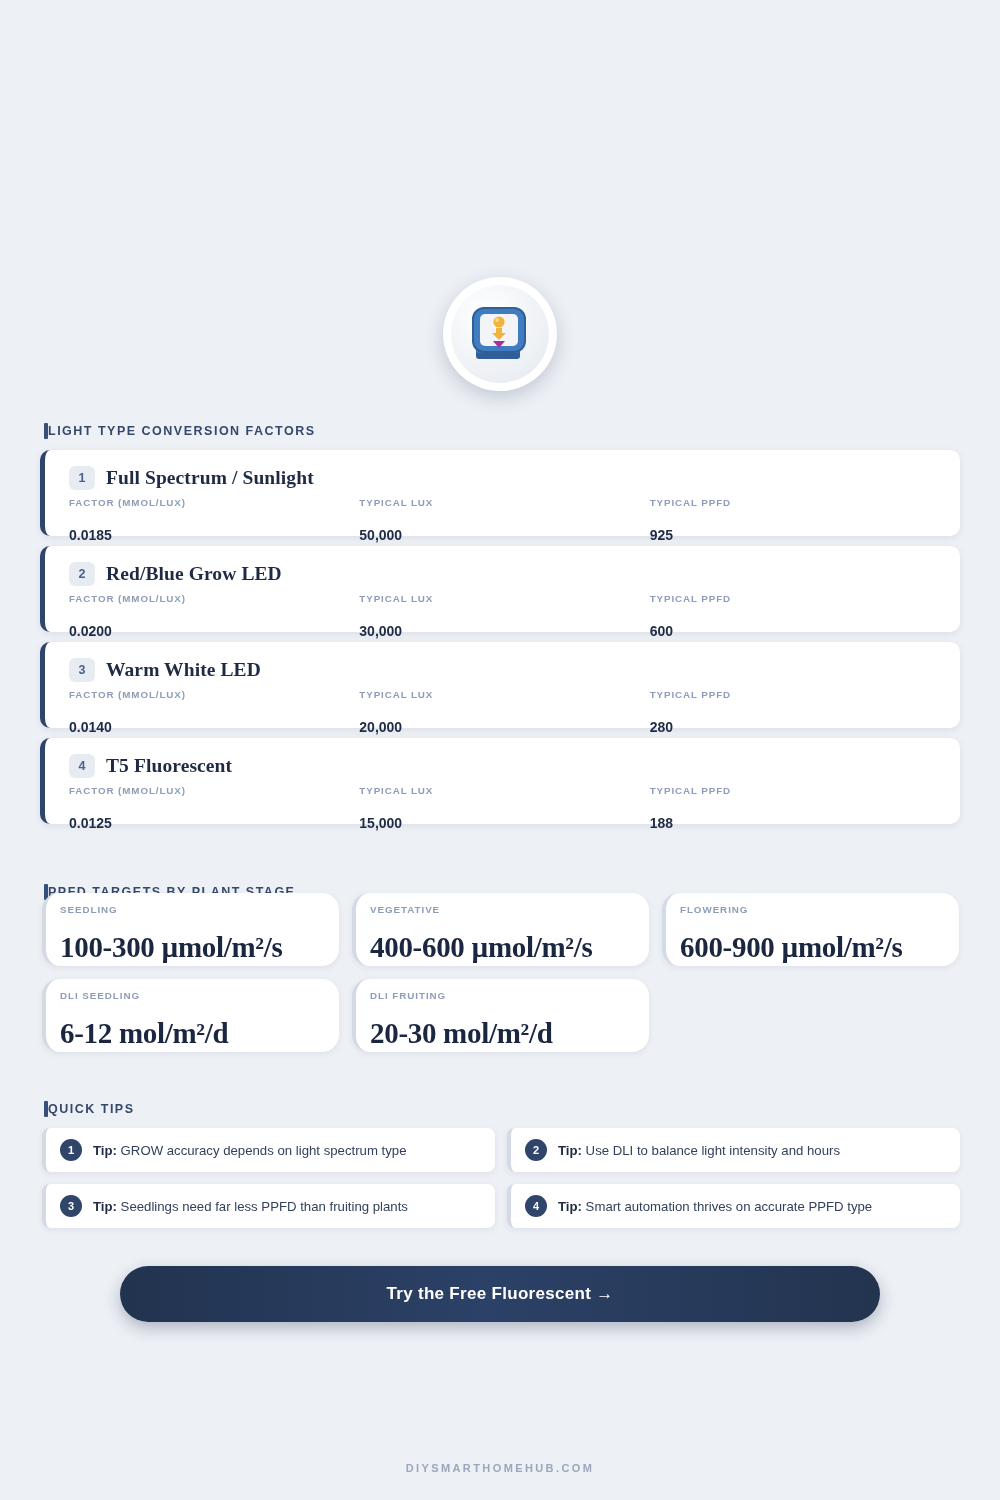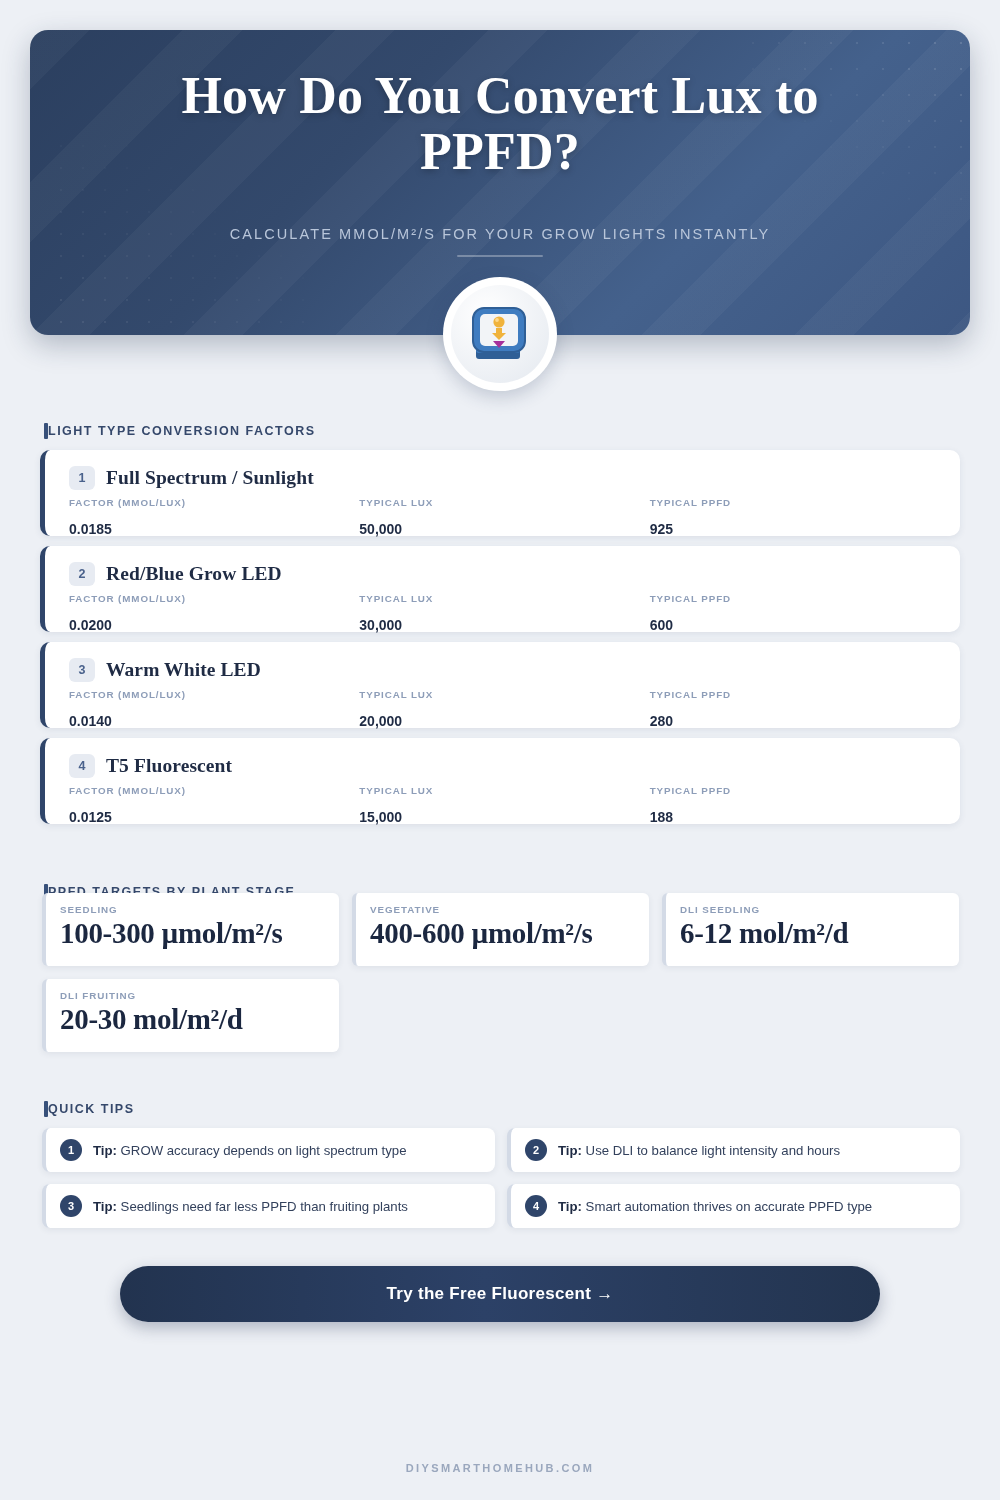--- a/index.html
+++ b/index.html
@@ -93,37 +93,37 @@
   .row-title {
     font-family:"Liberation Serif", serif; font-weight:700;
     font-size:19.5px; color:#1f2b44; letter-spacing:.1px;
   }
   .row-cols { display:flex; margin-top:7px; }
   .col { width:300px; }
   .col-k {
     font-size:9.8px; font-weight:700; letter-spacing:.9px;
     color:#8d9db8; text-transform:uppercase;
   }
-  .col-v { margin-top:13px; font-size:14px; font-weight:700; color:#1f2b44; }
+  .col-v { margin-top:19px; font-size:14px; font-weight:700; color:#1f2b44; }
 
   
   .stats { position:absolute; left:42px; top:893px; width:918px;
            display:flex; flex-wrap:wrap; gap:13px; }
   .stat {
-    width:297px; height:73px; background:#fff; border-radius:6px;
+    width:297px; height:73px; background:#fff; border-radius:17px;
     border-left:4px solid #d3dae6;
     box-shadow:0 2px 6px rgba(45,62,95,.08);
     padding:11px 28px 0 14px;
   }
   .stat-k {
     font-size:9.8px; font-weight:700; letter-spacing:.95px;
     color:#8d9db8; text-transform:uppercase; white-space:nowrap;
   }
   .stat-v {
-    margin-top:2px; font-family:"Liberation Serif", serif; font-weight:700;
+    margin-top:16px; font-family:"Liberation Serif", serif; font-weight:700;
     font-size:29px; color:#1b2740; white-space:nowrap; letter-spacing:-.3px;
   }
 
   
   .tips { position:absolute; left:42px; top:1128px; width:918px;
           display:flex; flex-wrap:wrap; gap:12px; }
   .tip {
     width:453px; height:44px; background:#fff; border-radius:8px;
     border-left:4px solid #d3dae6;
     box-shadow:0 2px 6px rgba(45,62,95,.08);
@@ -151,30 +151,20 @@
   .footer {
     position:absolute; left:0; top:1462px; width:1000px; text-align:center;
     font-size:11px; font-weight:700; letter-spacing:2.4px; color:#9aa7bd;
   }
 </style>
 </head>
 <body>
 
 <div class="page">
 
-  <div class="hero">
-    <div class="hero-stripes"></div>
-    <div class="hero-dots"></div>
-    <div class="hero-dots2"></div>
-    <div class="hero-inner">
-      <div class="hero-title">How Do You Convert Lux to PPFD?</div>
-      <div class="hero-sub">CALCULATE MMOL/M²/S FOR YOUR GROW LIGHTS INSTANTLY</div>
-      <div class="hero-rule"></div>
-    </div>
-  </div>
 
   <div class="badge">
     <div class="badge-ring">
       <svg width="62" height="62" viewBox="0 0 62 62">
         <rect x="7" y="44" width="44" height="12" rx="3" fill="#2f5f96"></rect>
         <rect x="7" y="44" width="44" height="6" rx="3" fill="#3f7cc0"></rect>
         <rect x="4" y="5" width="52" height="44" rx="11" fill="#3f7cc0"></rect>
         <rect x="4" y="5" width="52" height="44" rx="11" fill="none" stroke="#2f5f96" stroke-width="2"></rect>
         <rect x="11" y="11" width="38" height="32" rx="5" fill="#f2f4f7"></rect>
         <circle cx="30" cy="19" r="5.6" fill="#f0b33c"></circle>
@@ -287,20 +277,24 @@
   <div class="stats">
     <div class="stat">
       <div class="stat-k">SEEDLING</div>
       <div class="stat-v">100-300 µmol/m²/s</div>
     </div>
     <div class="stat">
       <div class="stat-k">VEGETATIVE</div>
       <div class="stat-v">400-600 µmol/m²/s</div>
     </div>
     <div class="stat">
+      <div class="stat-k">FLOWERING</div>
+      <div class="stat-v">600-900 µmol/m²/s</div>
+    </div>
+    <div class="stat">
       <div class="stat-k">DLI SEEDLING</div>
       <div class="stat-v">6-12 mol/m²/d</div>
     </div>
     <div class="stat">
       <div class="stat-k">DLI FRUITING</div>
       <div class="stat-v">20-30 mol/m²/d</div>
     </div>
   </div>
 
   <div style="position:absolute;left:44px;top:1101px;" class="sec-label">

